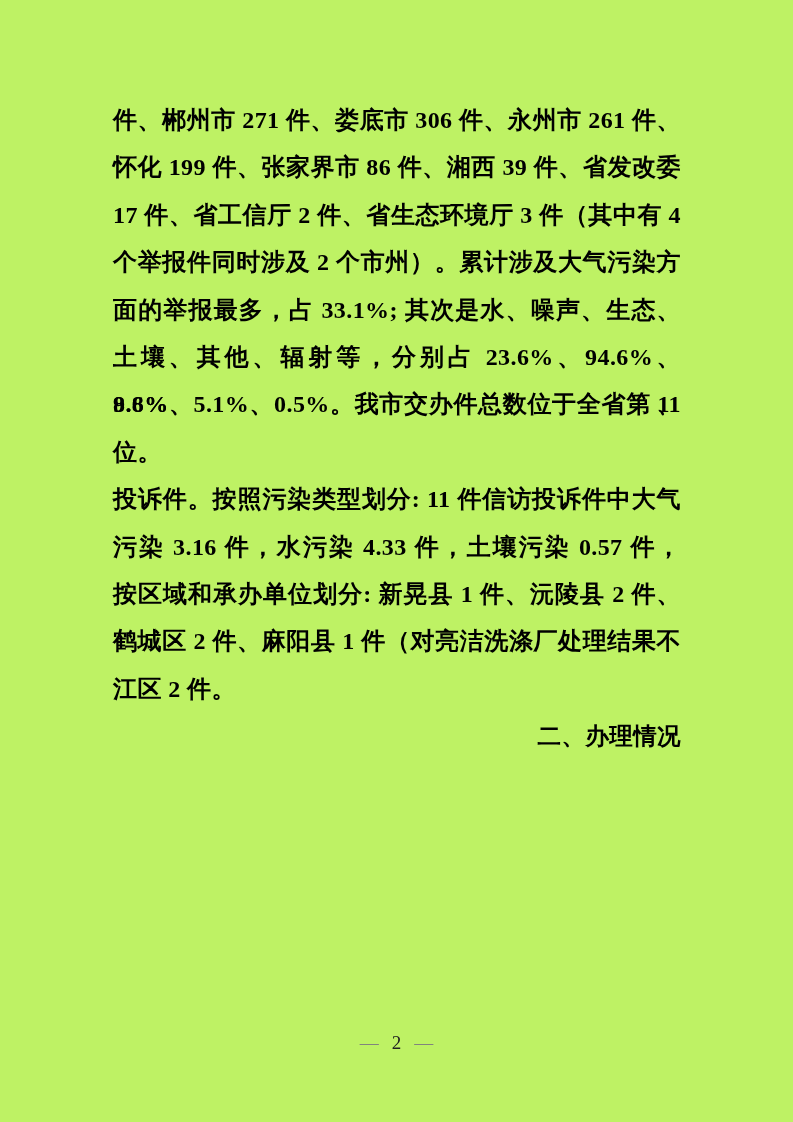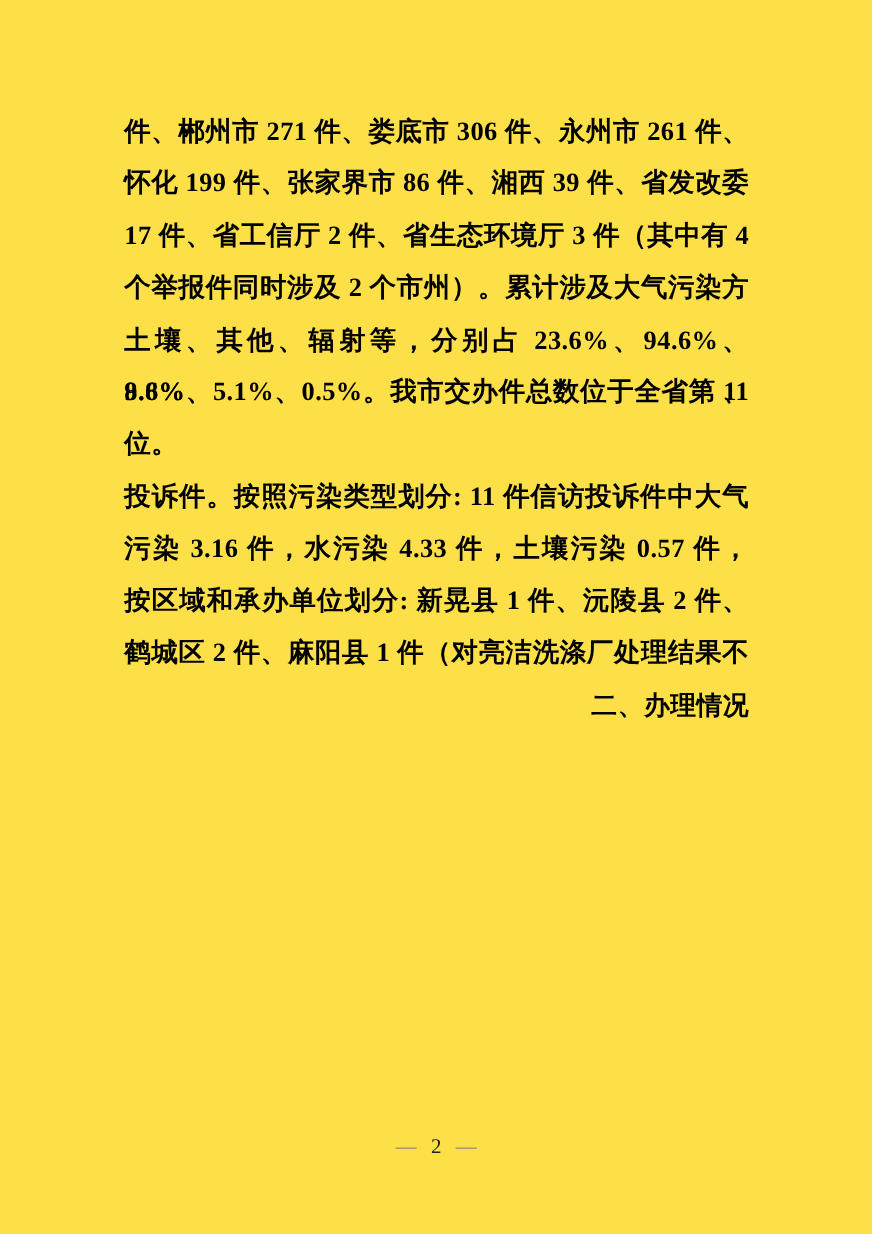--- a/index.html
+++ b/index.html
@@ -4,21 +4,21 @@
 <style>
   html, body {
     margin: 0;
     padding: 0;
     background: #ffffff;
   }
   .page {
     position: relative;
     width: 793px;
     height: 1122px;
-    background: #fde047;
+    background: #bef264;
     overflow: hidden;
     color: #000000;
     font-family: "Liberation Serif", "DejaVu Serif", serif;
     font-weight: bold;
   }
   .content {
     position: absolute;
     left: 113px;
     top: 97px;
     width: 568px;
@@ -71,28 +71,30 @@
 </head>
 <body>
 
 <div class="page">
   <div class="content">
 
     <div class="line j">件、郴州市 271 件、娄底市 306 件、永州市 261 件、</div>
     <div class="line j">怀化 199 件、张家界市 86 件、湘西 39 件、省发改委</div>
     <div class="line j">17 件、省工信厅 2 件、省生态环境厅 3 件（其中有 4</div>
     <div class="line j">个举报件同时涉及 2 个市州）。累计涉及大气污染方</div>
+    <div class="line j">面的举报最多，占 33.1%; 其次是水、噪声、生态、</div>
     <div class="line j">土壤、其他、辐射等，分别占 23.6%、94.6%、9.8%、</div>
     <div class="line j">8.6%、5.1%、0.5%。我市交办件总数位于全省第 11</div>
     <div class="line">位。</div>
 
     <div class="line j">投诉件。按照污染类型划分: 11 件信访投诉件中大气</div>
     <div class="line j">污染 3.16 件，水污染 4.33 件，土壤污染 0.57 件，</div>
     <div class="line j">按区域和承办单位划分: 新晃县 1 件、沅陵县 2 件、</div>
     <div class="line j">鹤城区 2 件、麻阳县 1 件（对亮洁洗涤厂处理结果不</div>
+    <div class="line">江区 2 件。</div>
 
     <div class="line ind heading">二、办理情况</div>
 
 
   </div>
 
   <div class="footer">
     <span class="dash">—</span>
     <span class="num">2</span>
     <span class="dash">—</span>

